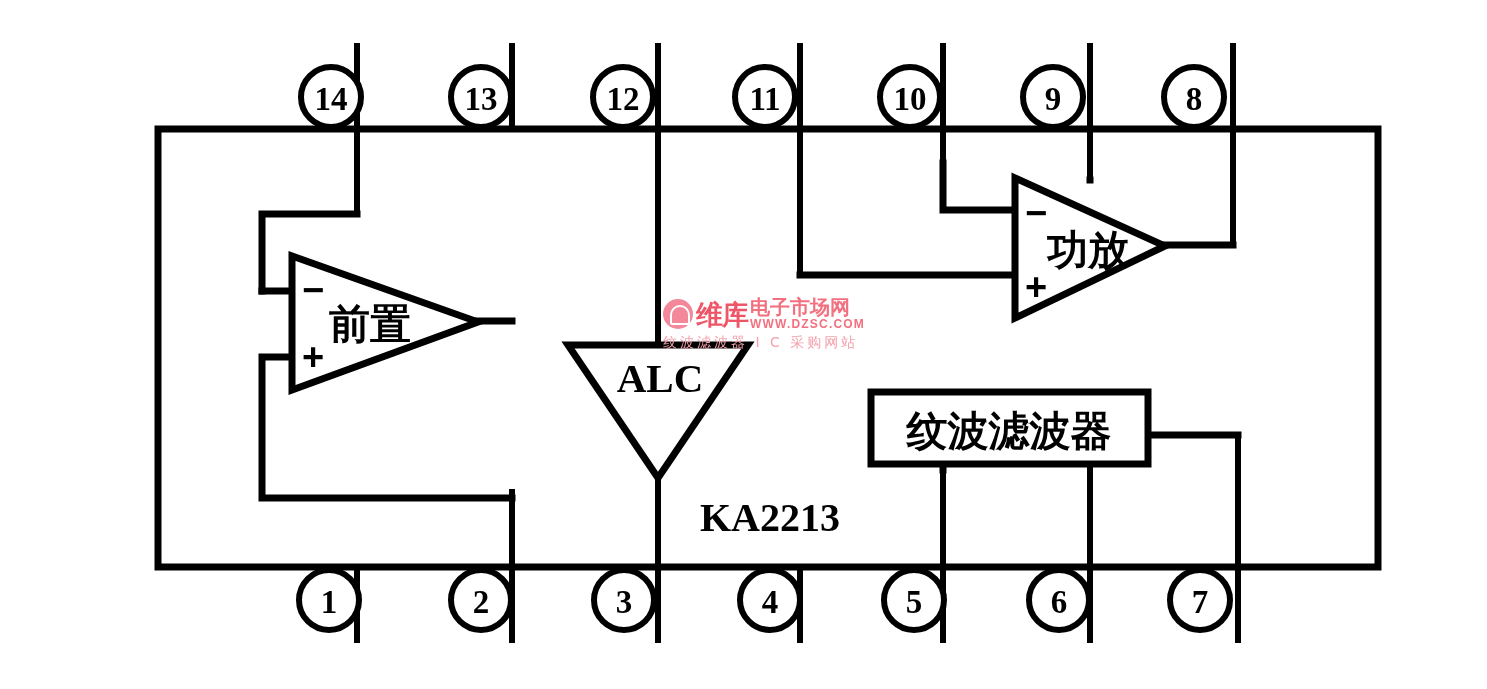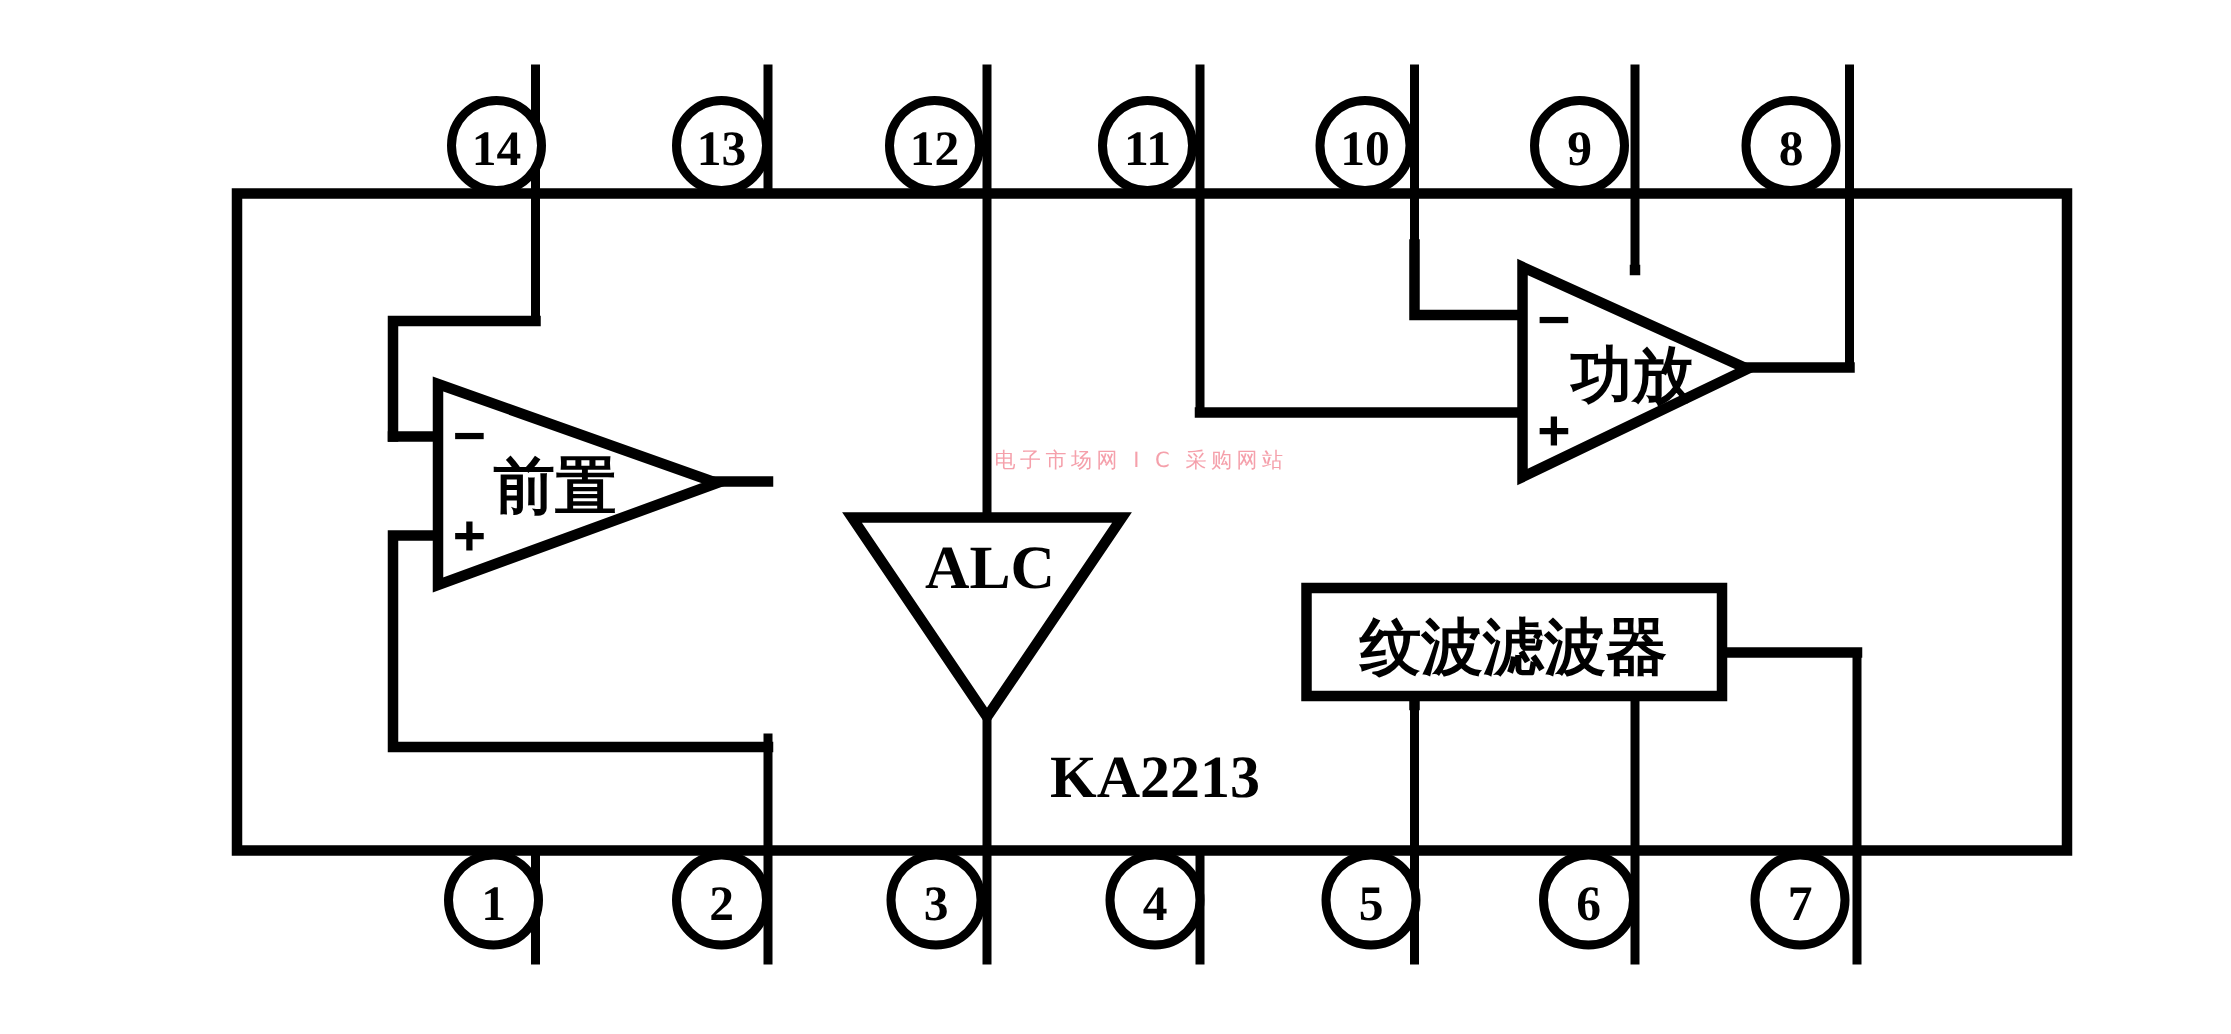--- a/index.html
+++ b/index.html
@@ -296,16 +296,24 @@
       </g>
       <g>
         <circle class="pin-circle" cx="1200" cy="600" r="30"></circle>
         <text class="pin-num" x="1200" y="613">7</text>
       </g>
     </g>
 
   </svg>
 
   <div id="watermark">
-    <div class="wm-sub">电子市场网 I C 采购网站</div>
+    <div class="wm-row1">
+      <div class="wm-logo"></div>
+      <span class="wm-cjk-big">维库</span>
+      <span class="wm-right">
+        <span class="wm-cjk-med">电子市场网</span>
+        <span class="wm-url">WWW.DZSC.COM</span>
+      </span>
+    </div>
+    <div class="wm-sub">纹波滤波器 I C 采购网站</div>
   </div>
 
 </div>
 
 </body></html>

